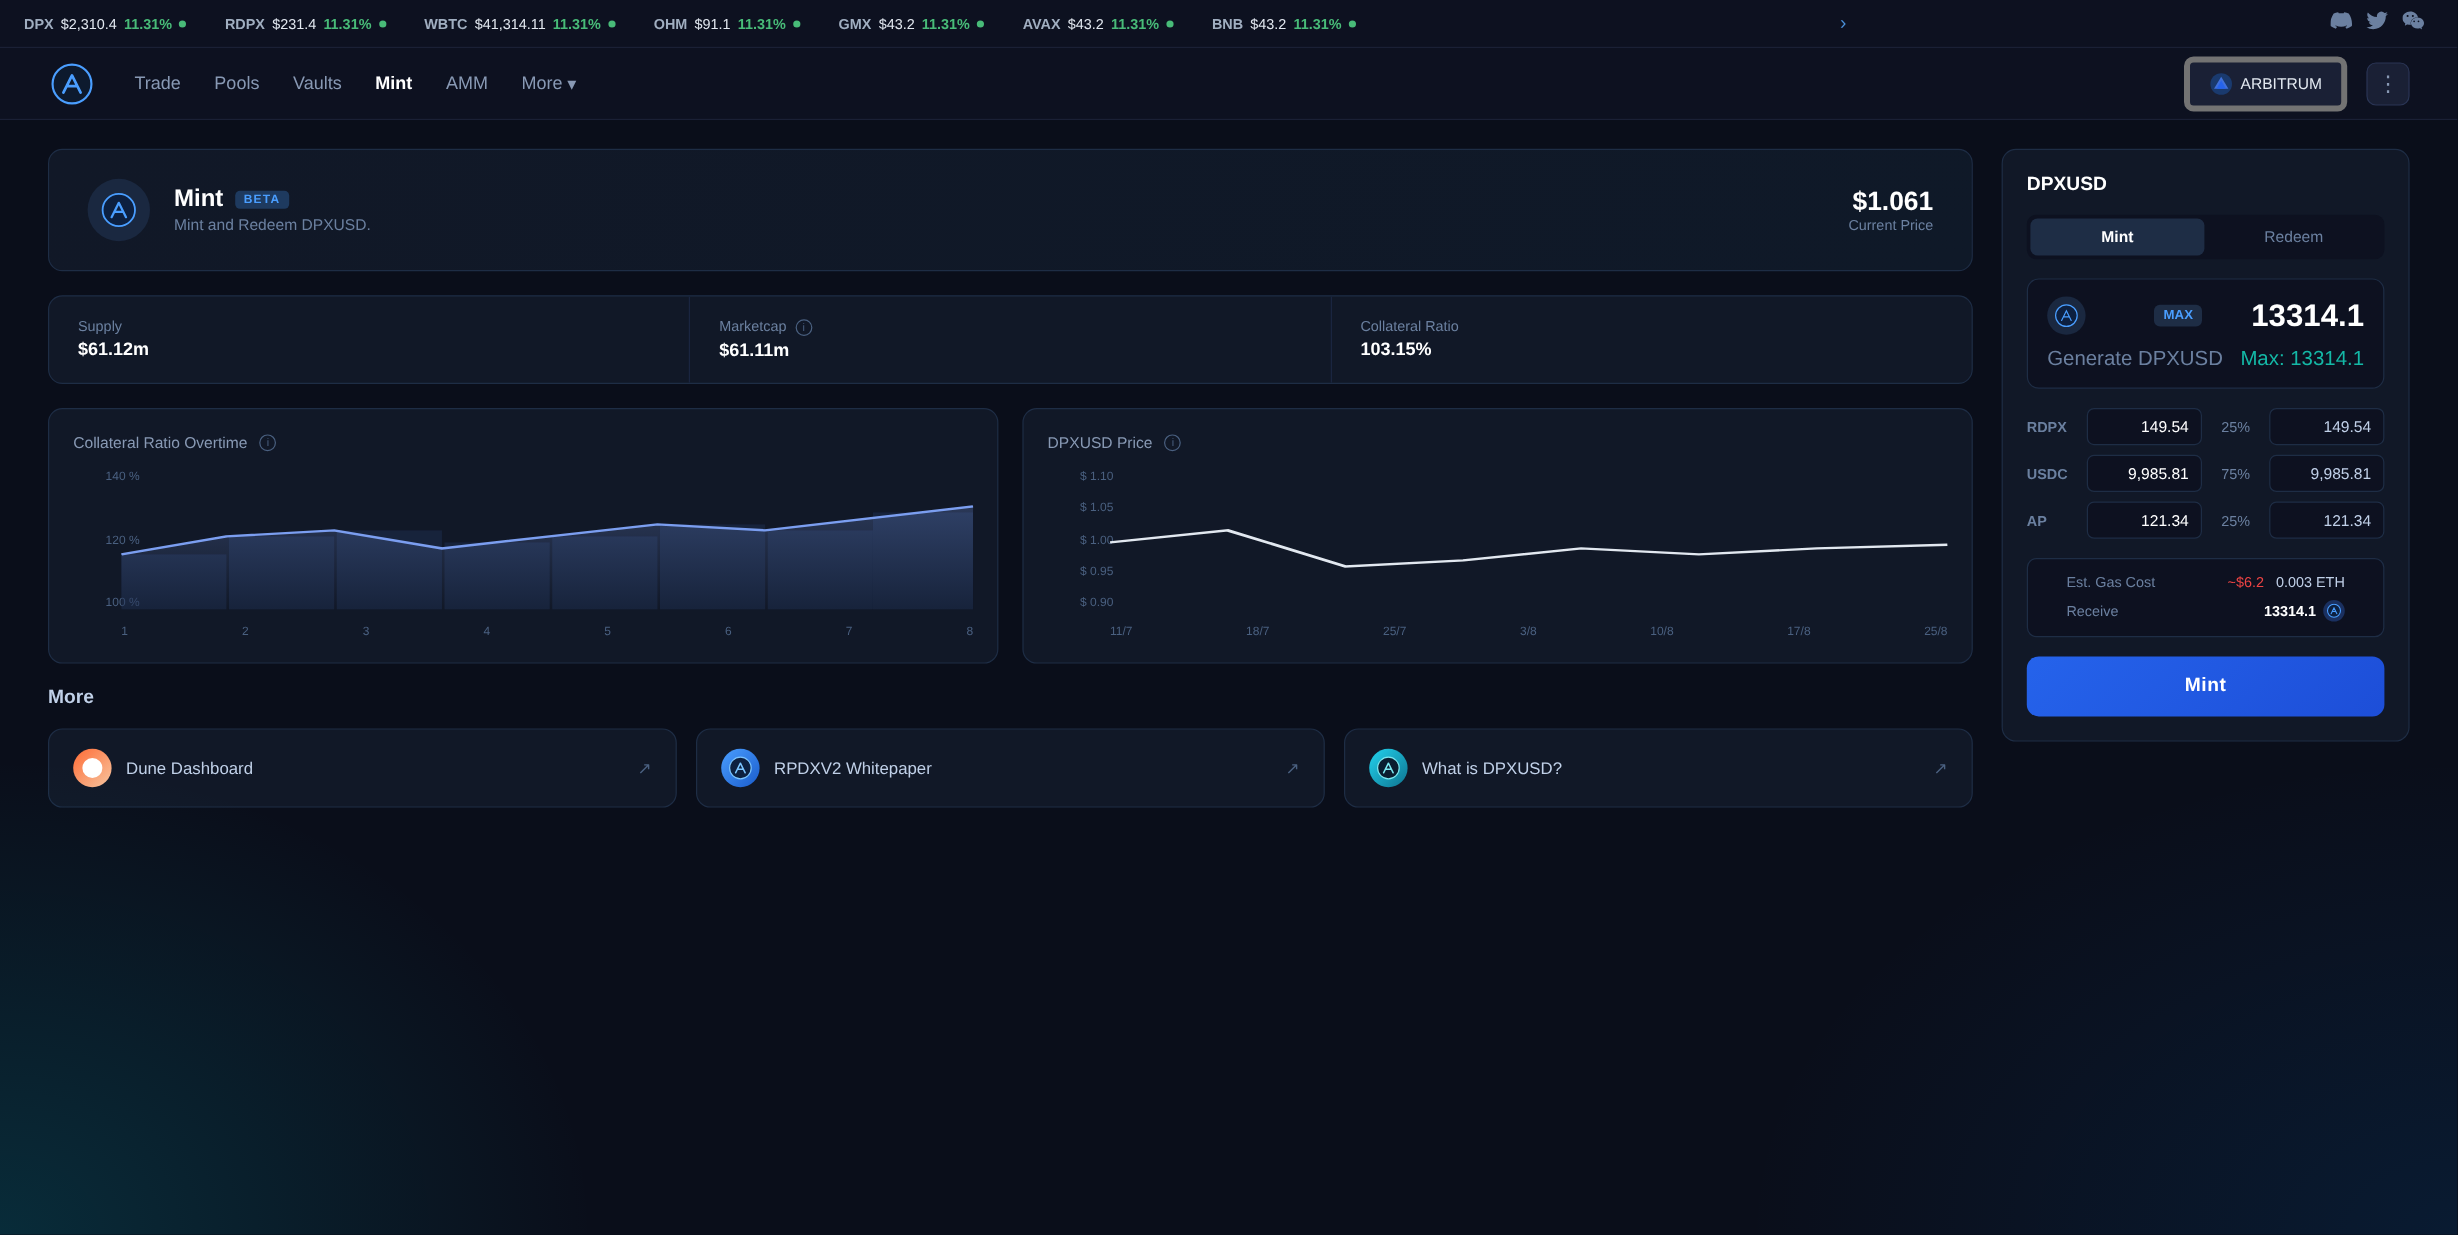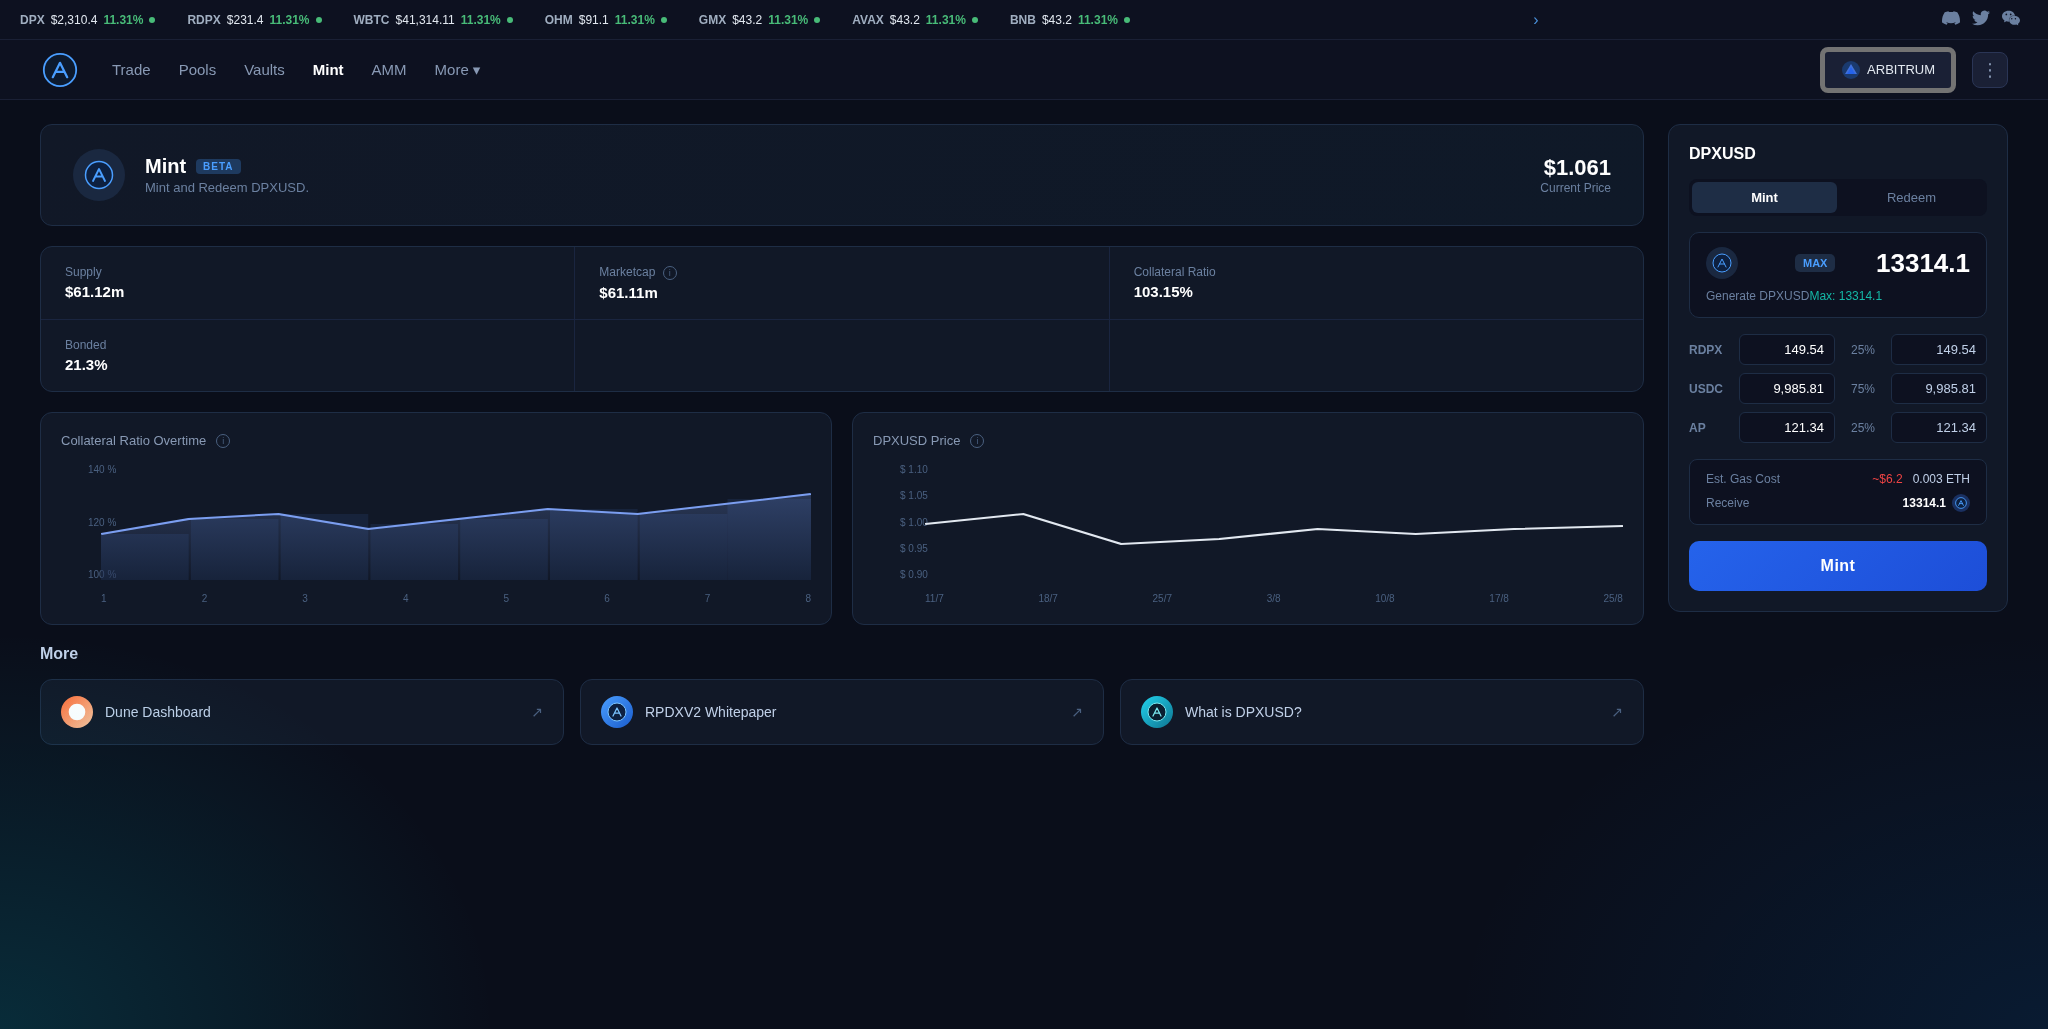--- a/index.html
+++ b/index.html
@@ -397,22 +397,23 @@
     }
     .input-value {
       flex: 1;
       text-align: right;
       font-size: 26px;
       font-weight: 700;
       color: #ffffff;
     }
     .generate-row {
       display: flex;
+      justify-content: space-between;
       margin-top: 10px;
-      font-size: 12px;
+      font-size: 17px;
     }
     .generate-label { color: #6b80a0; }
     .max-label { color: #14b8a6; }
 
     
     .slider-section {
       padding: 4px 0;
     }
     .slider-label {
       font-size: 12px;
@@ -485,21 +486,21 @@
       border: 1px solid #1e2d45;
       border-radius: 6px;
       padding: 7px 10px;
     }
 
     
     .fee-section {
       background: #0d1120;
       border: 1px solid #1e2d45;
       border-radius: 8px;
-      padding: 12px 16px;
+      padding: 12px 32px;
       display: flex;
       flex-direction: column;
       gap: 8px;
       justify-content: center;
     }
     .fee-row {
       display: flex;
       justify-content: space-between;
       align-items: center;
       font-size: 12px;
@@ -683,28 +684,20 @@
             <span>Marketcap</span>
             <span class="stat-info-icon">i</span>
           </span>
           <span class="stat-value">$61.11m</span>
         </div>
         <div class="stat-cell">
           <span class="stat-label">Collateral Ratio</span>
           <span class="stat-value">103.15%</span>
         </div>
       </div>
-      <div class="stats-row">
-        <div class="stat-cell">
-          <span class="stat-label">Bonded</span>
-          <span class="stat-value">21.3%</span>
-        </div>
-        <div class="stat-cell"></div>
-        <div class="stat-cell"></div>
-      </div>
     </div>
 
     <div class="charts-row">
 
       <div class="chart-card">
         <div class="chart-title">
           <span>Collateral Ratio Overtime</span>
           <span class="stat-info-icon">i</span>
         </div>
         <div class="chart-area">

